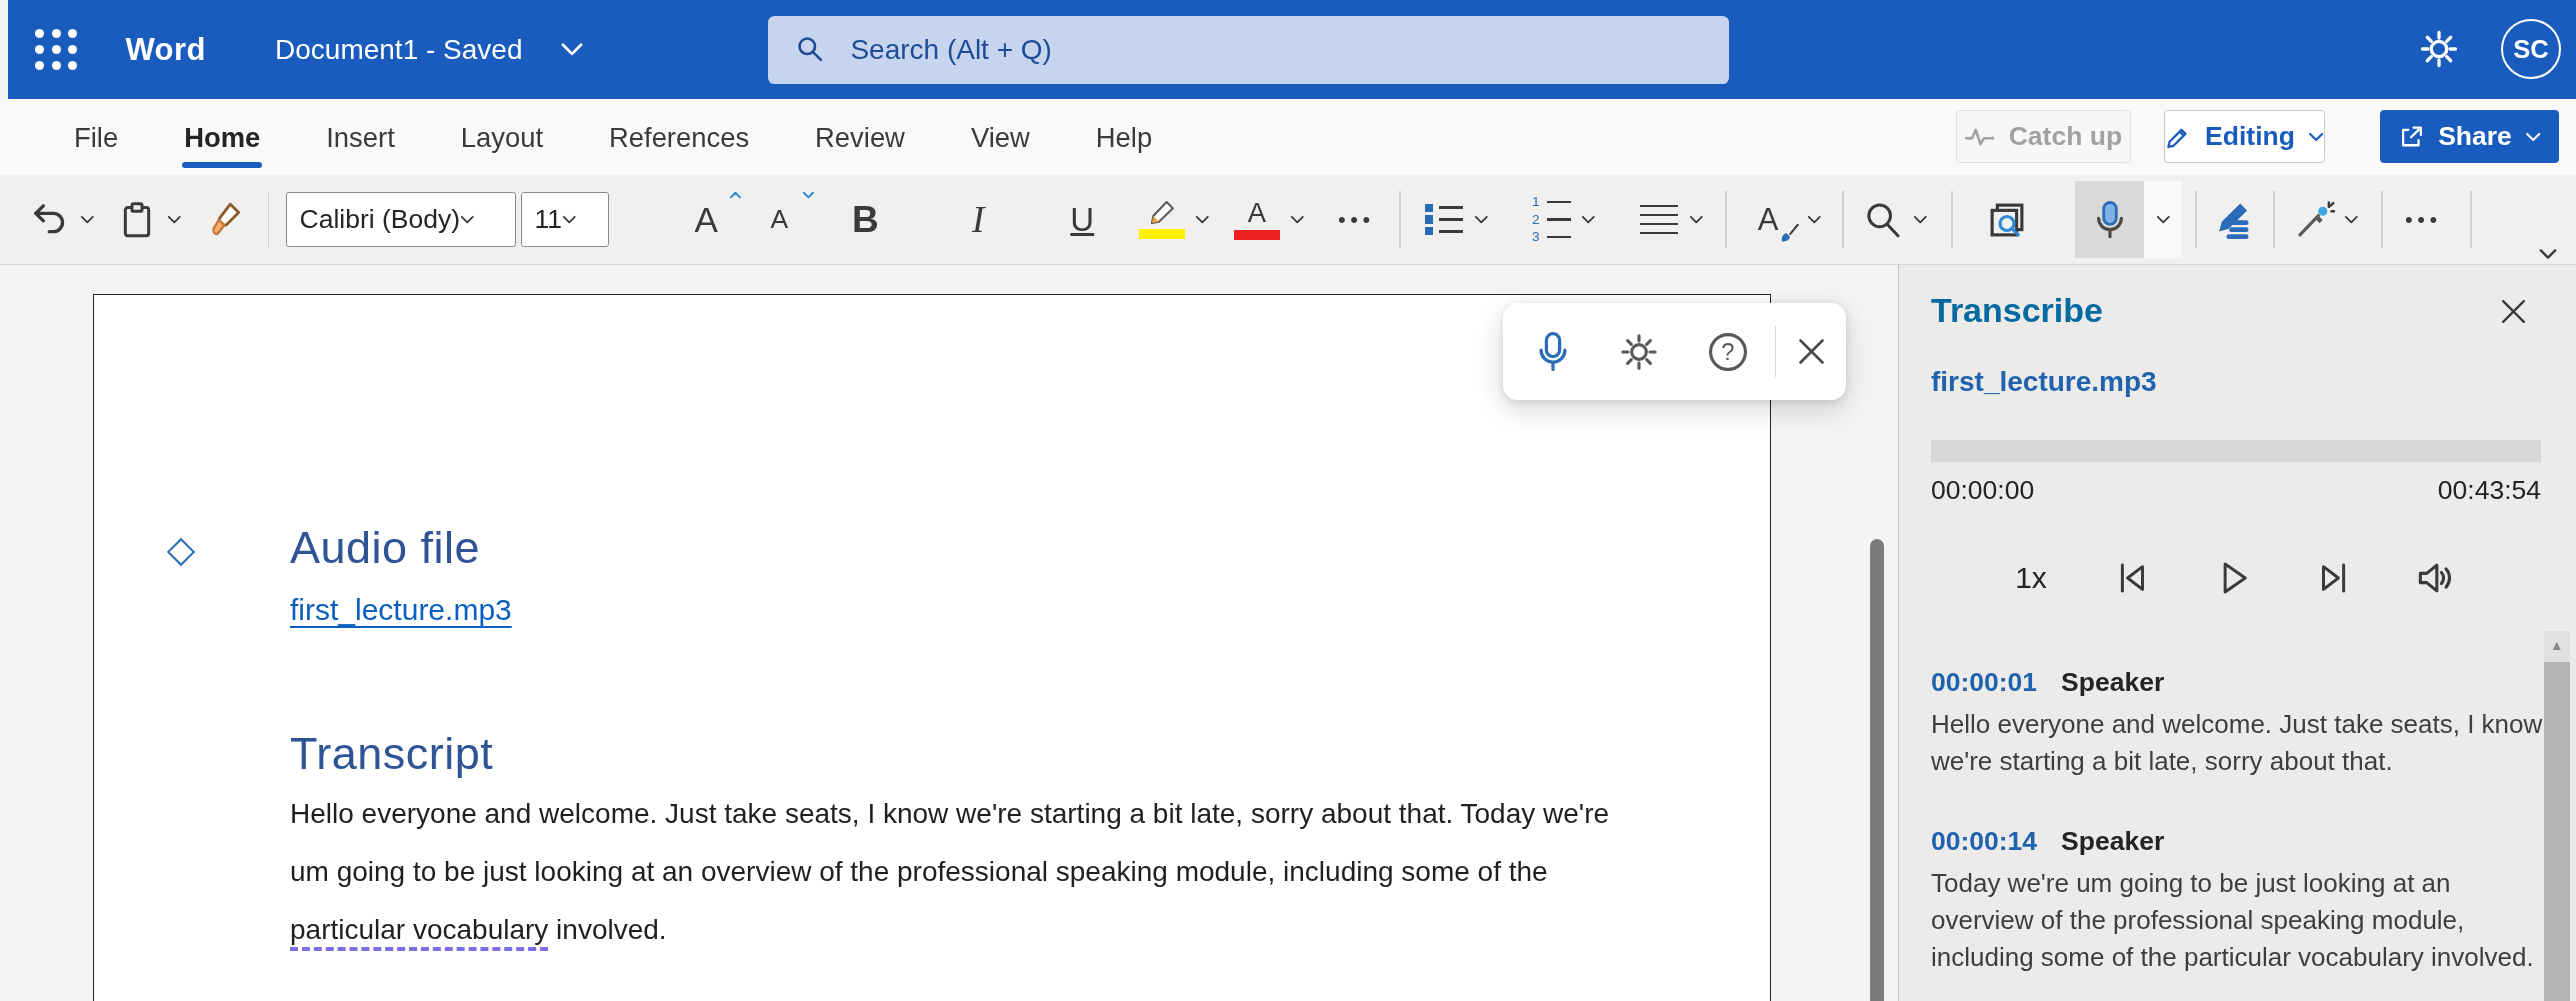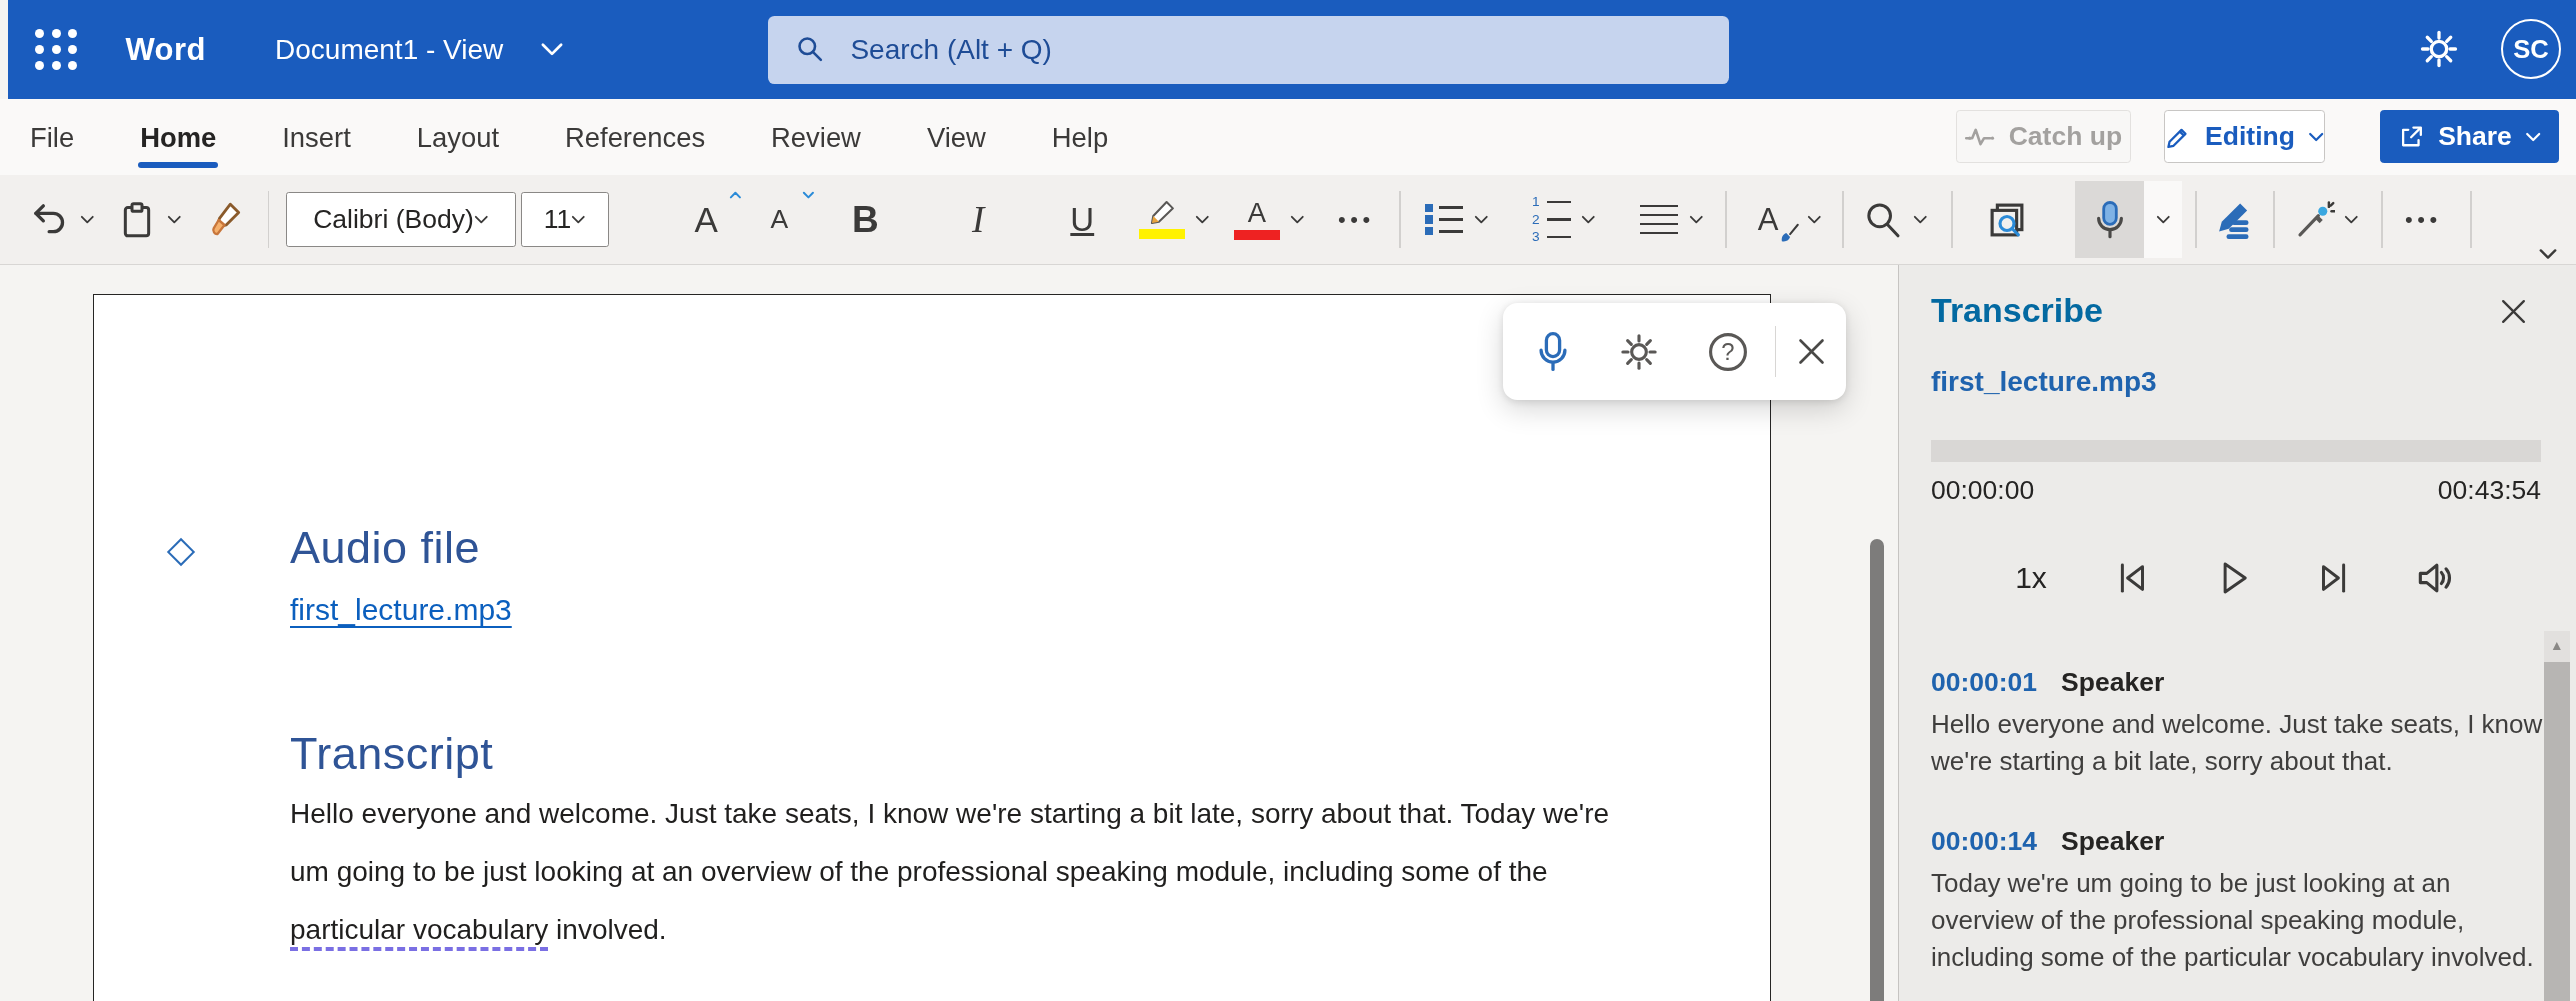--- a/index.html
+++ b/index.html
@@ -25,22 +25,22 @@
     background:#C6D4EE; border-radius:6.4px; display:flex; align-items:center;
     color:#1E4C96; font-size:28px;}
   .searchbox svg{margin:0 24px 0 27.4px;}
   .tb-gear{position:absolute; left:2409px; top:27.4px;}
   .avatar{position:absolute; left:2493px; top:19px; width:60px; height:60px; border-radius:50%;
     border:2.7px solid #fff; display:flex; align-items:center; justify-content:center;
     font-size:25.6px; font-weight:600;}
 
   
   .menubar{position:absolute; top:99px; left:0; width:2576px; height:77px; background:#FAF9F8;}
-  .tabs{display:flex; align-items:center; height:100%; padding-left:30px; gap:66px;
-    font-size:27.4px; color:#3B3A39;}
+  .tabs{display:flex; align-items:center; height:100%; padding-left:46px; gap:66px;
+    font-size:27.4px; color:#3B3A39;margin-left:28px;}
   .tab{cursor:pointer; position:relative; white-space:nowrap;}
   .tab.active{font-weight:700; color:#252423;}
   .tab.active::after{content:""; position:absolute; left:-1.8px; right:-1.8px; bottom:-14.6px;
     height:6.4px; background:var(--brand-blue); border-radius:3.7px;}
   .mb-btn{position:absolute; top:11px; height:53px; border-radius:3.7px; display:flex;
     align-items:center; justify-content:center; gap:12.8px; font-size:26.5px; font-weight:600;
     background:#fff; border:1.8px solid #C8C6C4; color:var(--brand-blue); cursor:pointer;}
   .mb-comments{left:1712px; width:218px;}
   .mb-catchup{left:1956px; width:175px; background:#F8F7F6; border-color:#E3E1DF; color:#A3A19F;}
   .mb-editing{left:2164px; width:161px;text-align:center;}
@@ -49,21 +49,21 @@
   
   .ribbon{position:absolute; top:175px; left:0; width:2576px; height:90px;
     background:var(--ribbon-bg); border-bottom:1.8px solid #D8D6D4;
     display:flex; align-items:center; padding-left:25.6px;}
   .ric{height:71px; min-width:49px; display:flex; flex-direction:column; align-items:center;
     justify-content:center; cursor:pointer; color:#3B3A39;}
   .chev{width:25.6px; height:71px; display:flex; align-items:center; justify-content:center;
     color:#3B3A39; cursor:pointer;}
   .rdiv{width:1.8px; height:57px; background:#D2D0CE; margin:0 16.4px; flex:none;}
   .combo{height:55px; background:#fff; border:1.8px solid #8A8886; border-radius:2.7px;
-    display:flex; align-items:center; justify-content:center; padding:0 12.8px;
+    display:flex; align-items:center; justify-content:flex-start; padding:0 12.8px;
     font-size:26.5px; color:#252423; cursor:pointer;}
   .combo-font{width:230px;}
   .combo-size{width:88px; margin-left:5px;}
   .glyph-b{font-size:37px; font-weight:800;}
   .glyph-i{font-size:37px; font-style:italic; font-family:"Liberation Serif", serif;}
   .glyph-u{font-size:33px; text-decoration:underline;}
   .dots{font-size:22px; letter-spacing:4.6px; color:#3B3A39;}
   .rel{position:relative;}
   .supchev{position:absolute; top:7.3px; right:-11px;}
   .colorbar{width:46px; height:10px; margin-top:2.7px;}
@@ -141,21 +141,21 @@
       <i></i>
       <i></i>
       <i></i>
       <i></i>
       <i></i>
       <i></i>
       <i></i>
       <i></i>
   </div>
   <div class="app-name">Word</div>
-  <div class="doc-title">Document1 - View</div>
+  <div class="doc-title">Document1 - Saved</div>
   <div class="tb-chev">
     <svg width="24" height="14.6" viewBox="0 0 26 16">
         <polyline points="3,3 13,13 23,3" fill="none" stroke="#fff" stroke-width="3" stroke-linecap="round" stroke-linejoin="round"></polyline>
       </svg>
   </div>
   <div class="searchbox">
     <svg width="31" height="31" viewBox="0 0 24 24">
         <circle cx="9.5" cy="9.5" r="6" fill="none" stroke="#1E4C96" stroke-width="2"></circle>
         <line x1="14" y1="14" x2="20" y2="20" stroke="#1E4C96" stroke-width="2" stroke-linecap="round"></line>
       </svg>

